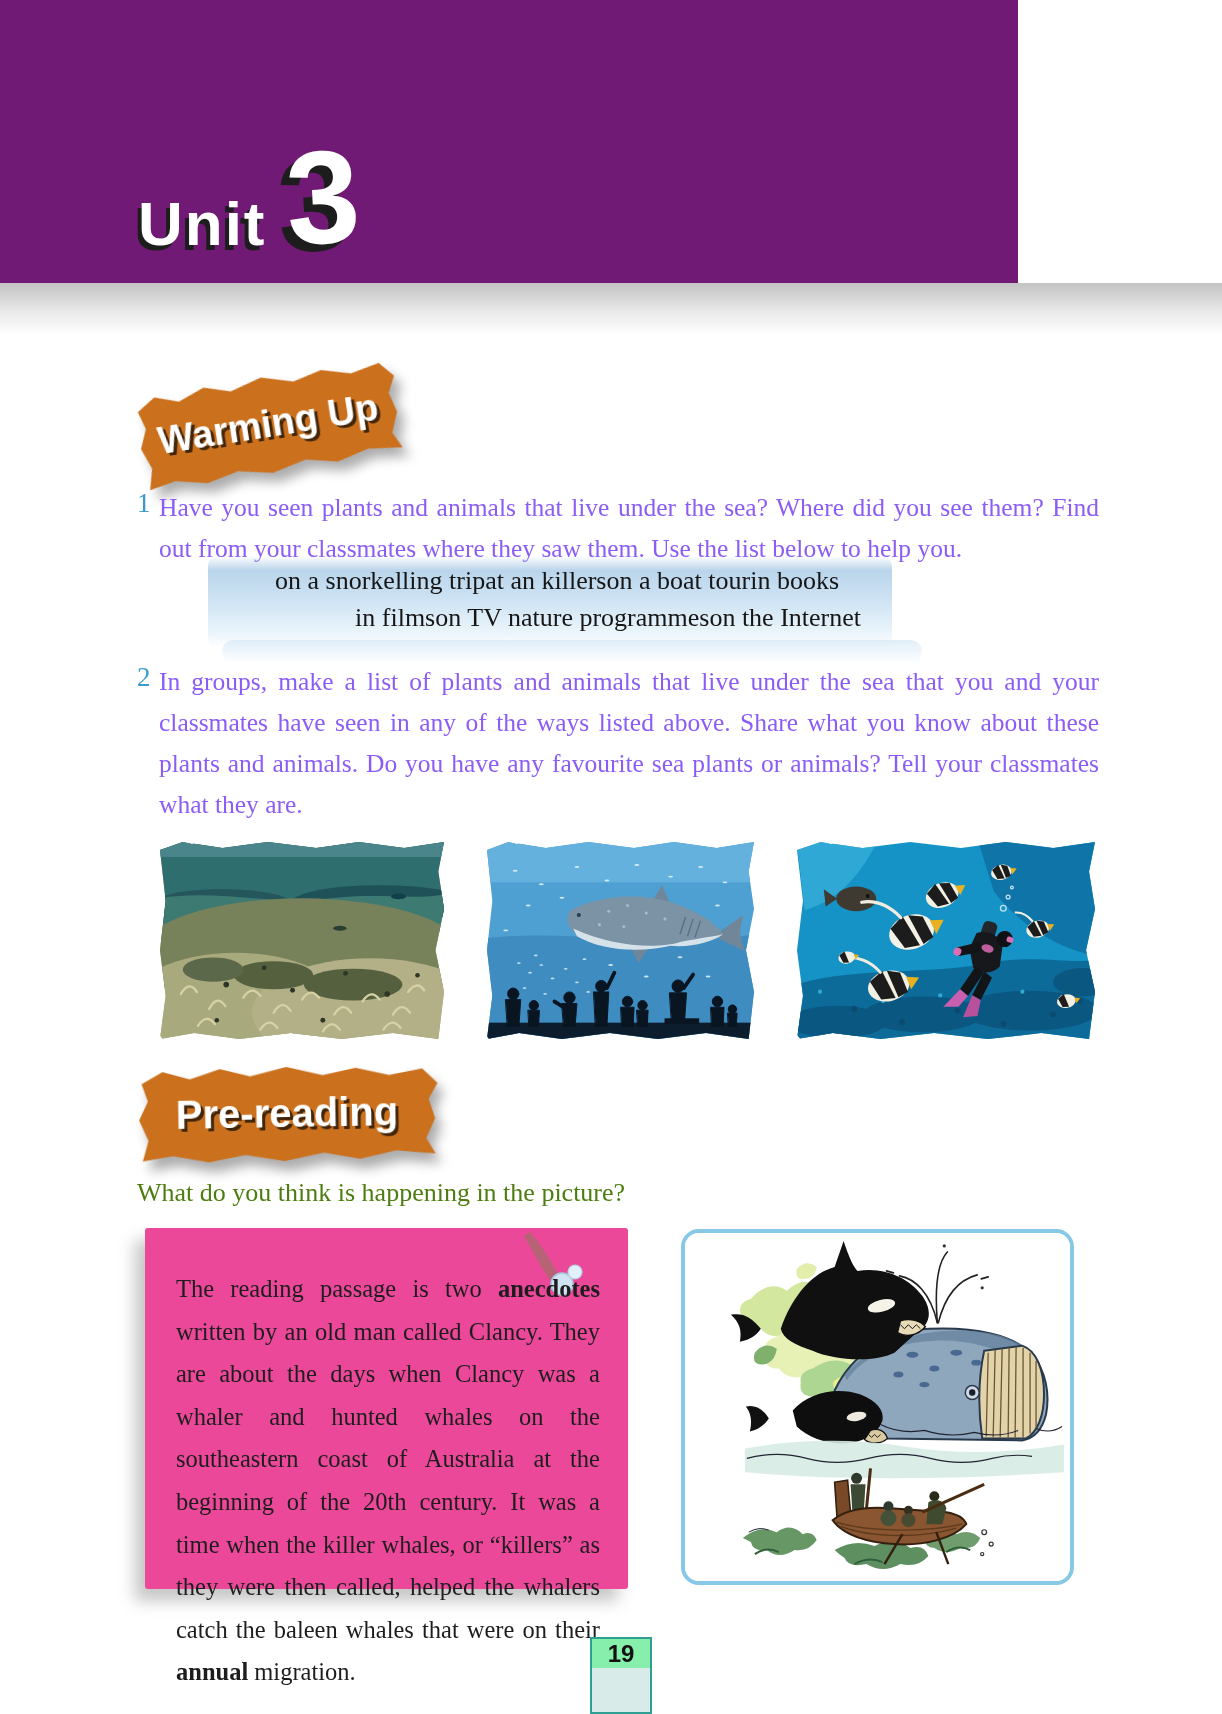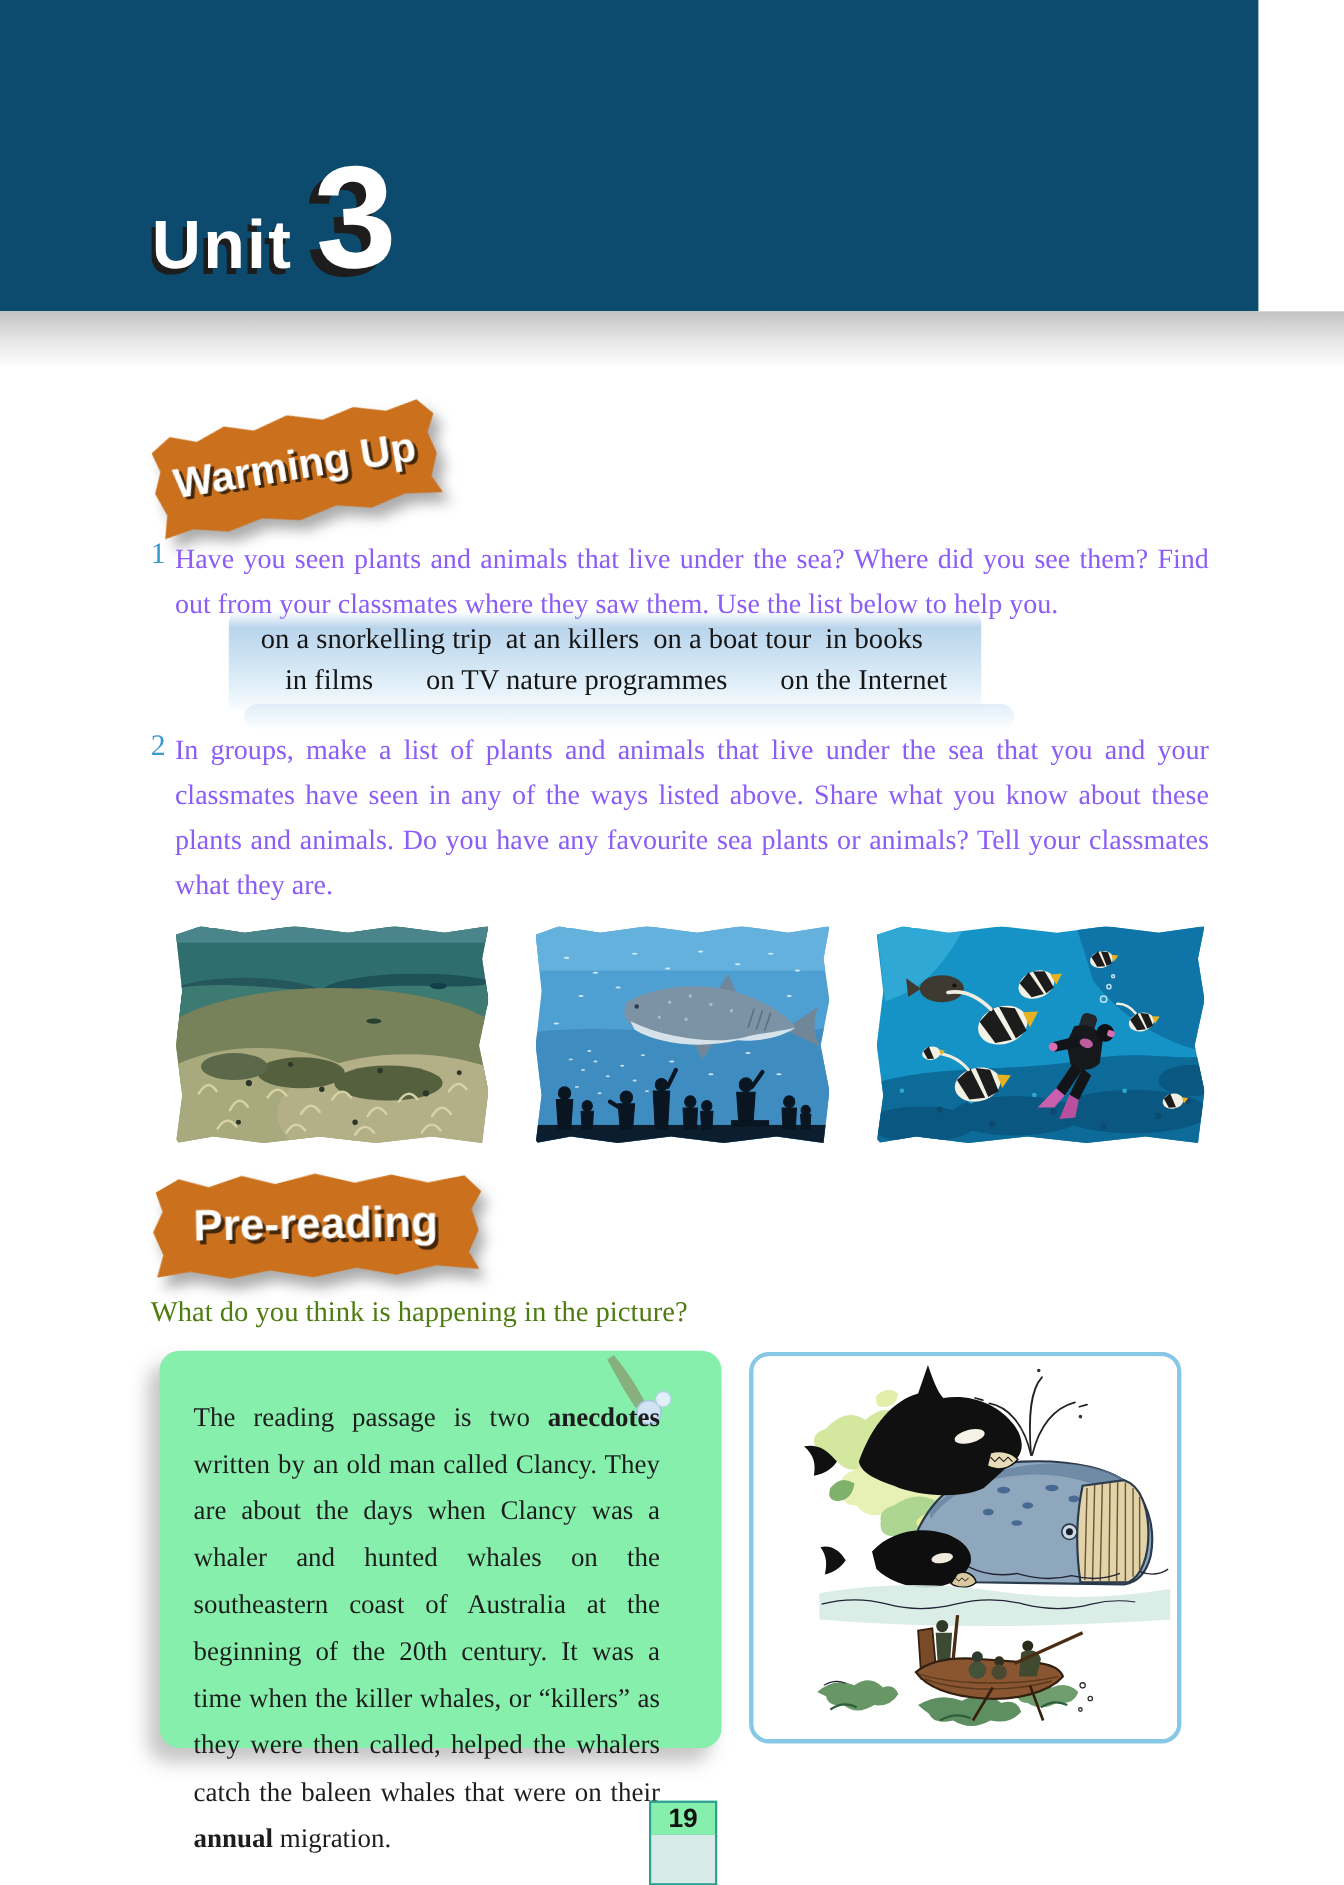--- a/index.html
+++ b/index.html
@@ -1,21 +1,21 @@
 <!DOCTYPE html>
 <html><head>
 <meta charset="utf-8">
 <style>
   html,body{margin:0;padding:0;}
   body{
     width:1222px;height:1714px;position:relative;background:#ffffff;
     font-family:"Liberation Serif", serif;overflow:hidden;
   }
   
-  .banner{position:absolute;left:0;top:0;width:1144px;height:283px;background:#0c4a6e;}
+  .banner{position:absolute;left:0;top:0;width:1018px;height:283px;background:#701a75;}
   .banner-fade{position:absolute;left:0;top:283px;width:1222px;height:52px;
     background:linear-gradient(180deg,#c3c3c3 0%,#e9e9e9 55%,#ffffff 100%);}
   .hdr{font-family:"Liberation Sans",sans-serif;font-weight:bold;position:absolute;white-space:nowrap;}
   .unit-label{left:138px;top:188px;font-size:62px;color:#ffffff;letter-spacing:2px;
     text-shadow:-4px 5px 0 #1d1d1d;}
   .unit-number{left:286px;top:122px;font-size:132px;color:#ffffff;
     text-shadow:-9px 7px 0 #1d1d1d;transform:rotate(-3deg);}
   .unit-title{left:452px;top:182px;font-size:64px;color:#f2a41d;letter-spacing:2px;
     text-shadow:-6px 6px 0 #1f1f1f;}
   
@@ -31,36 +31,36 @@
   
   .q-item{position:absolute;left:137px;width:990px;}
   .q-num{position:absolute;left:0;top:1px;color:#3a9ad0;font-size:27px;}
   .q-text{margin-left:22px;width:940px;font-size:25.5px;line-height:41px;color:#8b5cf6;text-align:justify;}
   .item1{top:487px;} .item2{top:661px;}
   
   .word-band{position:absolute;left:208px;top:556px;width:684px;height:92px;border-radius:10px;
     background:linear-gradient(180deg,rgba(178,208,233,0) 0%,rgba(178,208,233,.9) 16%,rgba(205,227,243,.95) 50%,rgba(228,241,250,.8) 82%,rgba(240,248,252,0) 100%);}
   .word-band2{position:absolute;left:222px;top:640px;width:700px;height:24px;border-radius:12px;
     background:linear-gradient(180deg,rgba(214,233,246,.75),rgba(240,249,253,0));}
-  .word-row{position:absolute;left:237px;width:602px;display:flex;justify-content:space-between;
+  .word-row{position:absolute;left:237px;width:602px;display:flex;justify-content:flex-end;
     font-size:26px;color:#161616;white-space:nowrap;}
   .word-row1{top:566px;} .word-row2{top:603px;margin-left:22px;}
   
   .photo{position:absolute;top:833px;height:219px;background:#ffffff;
     clip-path:polygon(1% 6%,6% 2%,14% 5%,25% 1%,36% 4%,48% 1%,60% 5%,72% 2%,84% 5%,94% 1%,99% 7%,97% 18%,100% 32%,97% 47%,100% 62%,97% 78%,100% 90%,95% 98%,84% 95%,70% 99%,56% 96%,42% 100%,28% 96%,15% 99%,5% 95%,0% 86%,3% 70%,0% 55%,3% 38%,0% 22%);}
   .photo-inner{position:absolute;left:11px;top:9px;right:11px;bottom:13px;
     clip-path:polygon(0 4%,8% 0,22% 3%,38% 0,55% 3%,70% 0,86% 3%,100% 0,98% 15%,100% 34%,97% 55%,100% 76%,98% 100%,82% 97%,64% 100%,46% 97%,28% 100%,12% 97%,0 100%,2% 78%,0 55%,2% 30%);}
   .photo-inner svg{width:100%;height:100%;display:block;}
   .photo1{left:149px;width:306px;}
   .photo2{left:476px;width:289px;}
   .photo3{left:786px;width:320px;}
   
   .question{position:absolute;left:137px;top:1178px;font-size:26px;color:#4d7c0f;}
-  .note{position:absolute;left:145px;top:1228px;width:483px;height:361px;background:#86efac;
-    border-radius:18px;box-shadow:-10px 12px 16px rgba(105,105,105,.38);padding-left:28px;}
+  .note{position:absolute;left:145px;top:1228px;width:483px;height:361px;background:#ec4899;
+    border-radius:3px;box-shadow:-10px 12px 16px rgba(105,105,105,.38);}
   .note-text{position:absolute;left:31px;top:40px;width:424px;font-size:24.5px;line-height:42.6px;
     color:#1d1d1d;text-align:justify;}
   .note-text b{font-weight:bold;}
   .pin{position:absolute;right:22px;top:2px;width:96px;height:84px;}
   .illustration-panel{position:absolute;left:681px;top:1229px;width:393px;height:356px;background:#ffffff;
     border:4px solid #86c8e5;border-radius:18px;box-sizing:border-box;overflow:hidden;}
   .illustration-panel svg{width:100%;height:100%;display:block;}
   
   .page-tab-top{position:absolute;left:590px;top:1637px;width:62px;height:33px;box-sizing:border-box;
     border:2px solid #2f9e93;background:#86efac;display:flex;align-items:center;justify-content:center;

